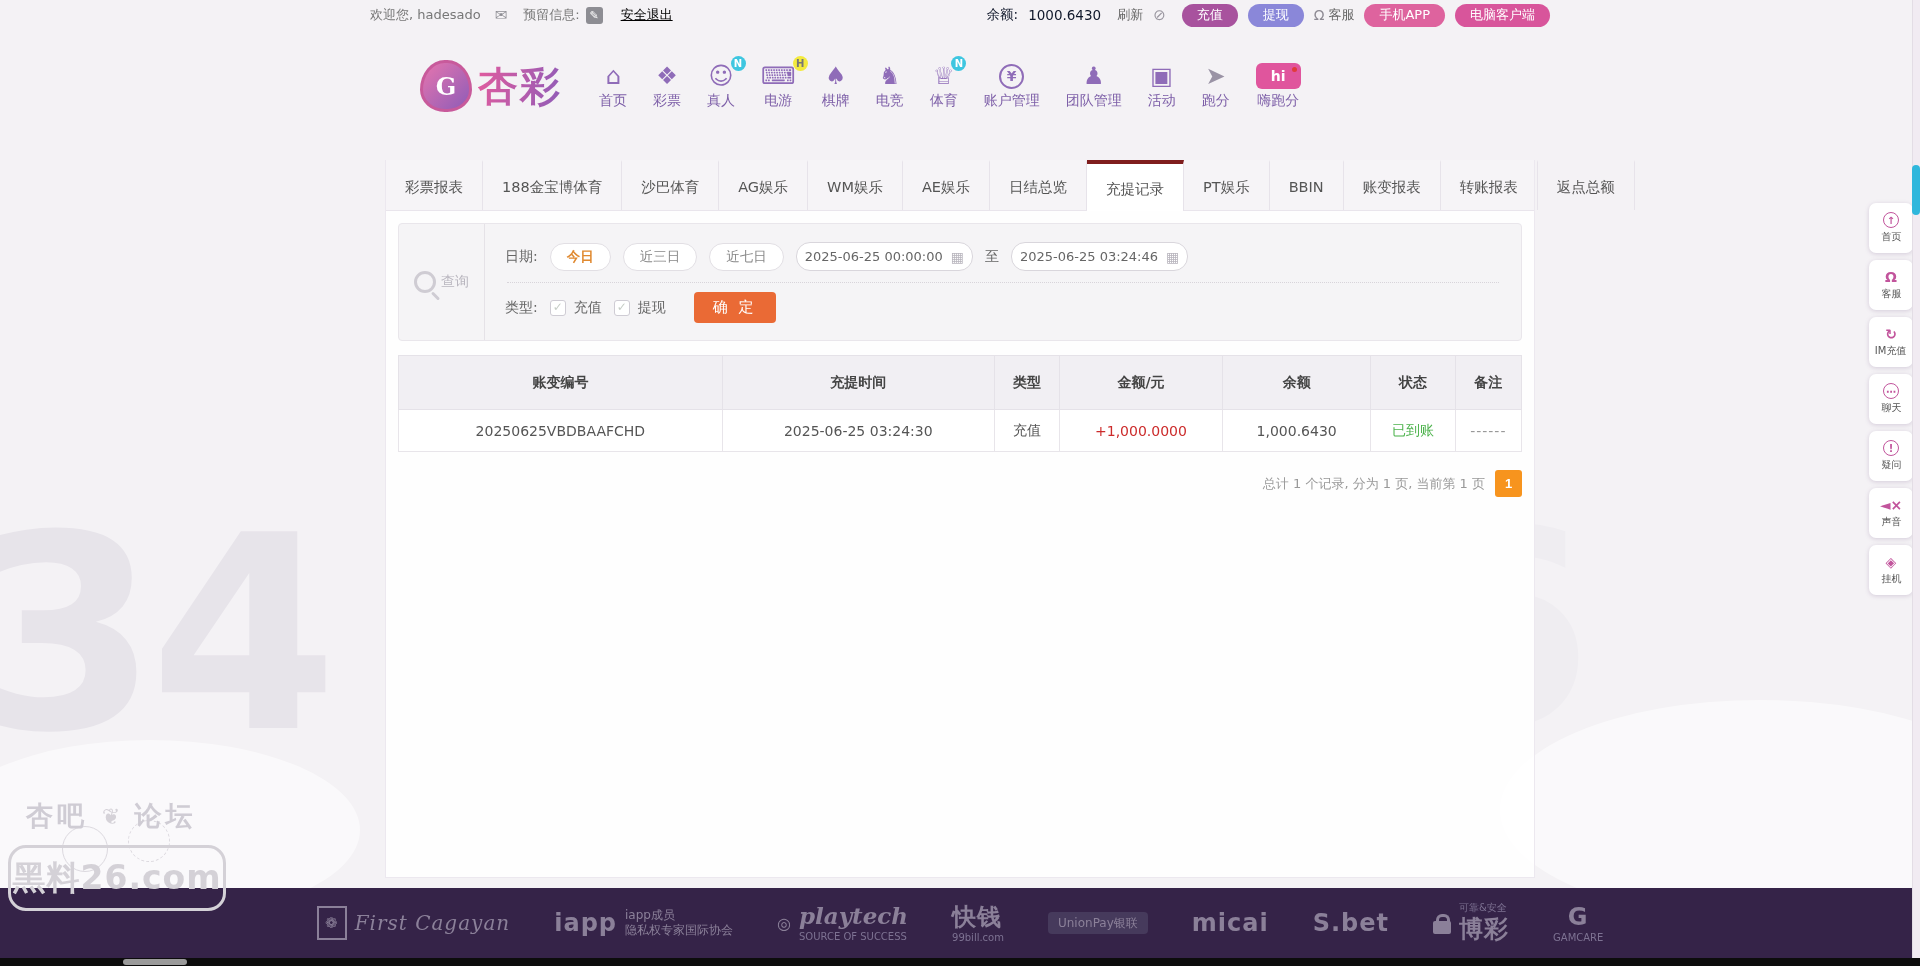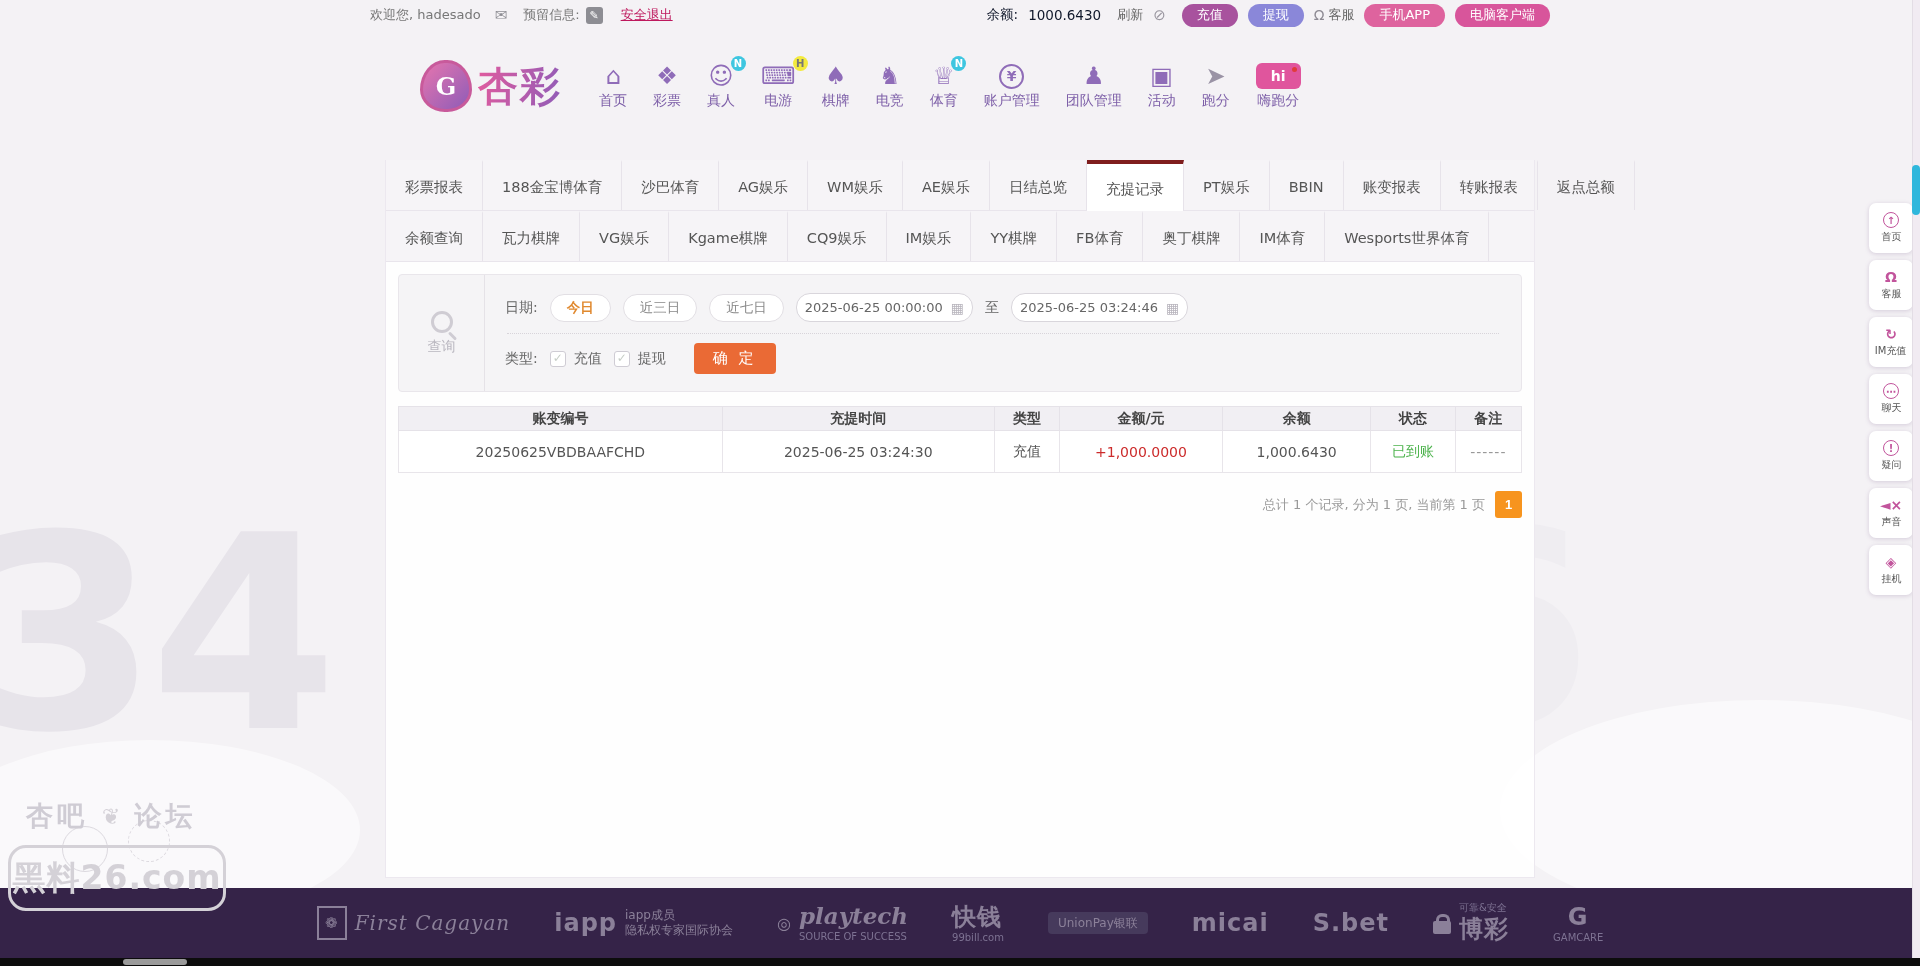--- a/index.html
+++ b/index.html
@@ -20,21 +20,21 @@
   .cloud { position:absolute; background:rgba(255,255,255,.55); border-radius:50%; z-index:0; }
   .cloud.c1 { left:-60px; top:740px; width:420px; height:180px; }
   .cloud.c2 { left:1500px; top:700px; width:520px; height:220px; }
 
   
   .topbar { position:absolute; left:0; top:0; width:100%; height:30px; z-index:5; }
   .topbar-inner { width:1180px; margin:0 auto; height:30px; display:flex; align-items:center; font-size:13px; color:#777; }
   .topbar-inner .sp { margin-right:14px; }
   .ico-mail { color:#8d8d93; font-size:15px; margin-right:16px; }
   .ico-edit { width:17px; height:17px; background:#8d8d93; border-radius:3px; color:#fff; font-size:11px; display:inline-flex; align-items:center; justify-content:center; margin:0 18px 0 6px; }
-  .logout { color:#be185d; text-decoration:underline; cursor:pointer; }
+  .logout { color:#000000; text-decoration:underline; cursor:pointer; }
   .topbar-right { margin-left:auto; display:flex; align-items:center; gap:10px; }
   .balance-label, .balance-value { color:#0f172a; font-size:13.5px; }
   .refresh { color:#666; margin-left:6px; cursor:pointer; }
   .ico-eyeoff { color:#9a97a0; font-size:15px; margin-right:6px; cursor:pointer; }
   .pill-btn { border:none; color:#fff; font-size:13px; height:23px; padding:0 15px; border-radius:12px; cursor:pointer; font-family:inherit; }
   .pill-btn.deposit  { background:#a8529e; }
   .pill-btn.withdraw { background:#8a87d9; }
   .pill-btn.mobile   { background:#de639e; }
   .pill-btn.pc       { background:#d8559b; }
   .svc { display:flex; align-items:center; gap:4px; color:#666; cursor:pointer; }
@@ -58,42 +58,42 @@
   .gray-ico { color:#9a93a5 !important; }
 
   
   .panel { position:absolute; left:385px; top:160px; width:1150px; height:718px; background:rgba(255,255,255,.9); border:1px solid #ece8ef; border-top:none; z-index:1; }
   .tabs-row { display:flex; background:#f6f4f7; border-bottom:1px solid #e9e5ec; }
   .tab { padding:0 19px; height:50px; line-height:50px; font-size:14.5px; color:#555; border-right:1px solid #e7e3ea; cursor:pointer; white-space:nowrap; border-top:2px solid transparent; }
   .tab.active { background:#fff; border-top:4px solid #7f1d1d; height:51px; margin-bottom:-1px; }
 
   
   .filter { margin:12px; border:1px solid #e9e6eb; background:#f5f4f6; border-radius:4px; display:flex; height:118px; }
-  .filter-left { width:86px; border-right:1px solid #e5e2e7; display:flex; flex-direction:column; align-items:center; justify-content:center; gap:5px; color:#c3c0c8; }
+  .filter-left { width:86px; border-right:1px solid #e5e2e7; display:flex; flex-direction:row; align-items:center; justify-content:center; gap:5px; color:#c3c0c8; }
   .mag { position:relative; width:22px; height:22px; border:3px solid #cfccd3; border-radius:50%; }
   .mag::after { content:""; position:absolute; width:3px; height:10px; background:#cfccd3; left:17px; top:17px; transform:rotate(-45deg); border-radius:2px; }
   .query-label { font-size:14px; color:#b9b6bf; }
   .filter-right { flex:1; padding:0 20px; display:flex; flex-direction:column; justify-content:center; }
   .f-row { display:flex; align-items:center; gap:12px; height:50px; }
   .f-label { font-size:14px; color:#666; }
   .quick { height:28px; padding:0 16px; border-radius:14px; background:#fff; border:1px solid #e2dfe4; font-size:13.5px; color:#888; cursor:pointer; font-family:inherit; }
   .quick.active { color:#e0892f; font-weight:bold; }
   .datebox { display:flex; align-items:center; background:#fff; border:1px solid #d9d6dc; border-radius:14px; height:29px; padding:0 8px; gap:8px; }
   .datebox input { border:none; outline:none; width:138px; font-size:13px; color:#666; font-family:inherit; background:transparent; }
   .ico-cal { color:#b7b4bc; font-size:14px; cursor:pointer; }
   .dotted-sep { border-top:1px dotted #d8d4da; margin:0 2px; }
   .cbx { width:16px; height:16px; background:#fff; border:1px solid #cfccd4; border-radius:3px; position:relative; cursor:pointer; }
   .cbx::after { content:"✓"; position:absolute; left:2px; top:-1px; font-size:12px; color:#c6cdc6; }
   .cbx-label { font-size:14px; color:#666; margin-left:-4px; }
   .submit-btn { margin-left:16px; background:#ea6a35; color:#fff; border:none; border-radius:4px; height:31px; padding:0 19px; font-size:15px; letter-spacing:3px; cursor:pointer; font-family:inherit; }
 
   
   .table-wrap { margin:14px 12px 0 12px; }
   table { width:100%; border-collapse:collapse; table-layout:fixed; }
-  th { background:#f1eff3; font-size:14px; color:#444; font-weight:bold; height:24px; border:1px solid #e5e2e8; }
+  th { background:#f1eff3; font-size:14px; color:#444; font-weight:bold; height:54px; border:1px solid #e5e2e8; }
   td { background:#fff; font-size:14px; color:#555; height:42px; text-align:center; border:1px solid #e8e5ea; }
   .col-id{width:28.8%}.col-time{width:24.2%}.col-type{width:5.8%}.col-amt{width:14.5%}.col-bal{width:13.2%}.col-st{width:7.5%}.col-rm{width:5.9%}
   .amt-pos { color:#cc2b2b; }
   .st-ok { color:#4db34d; }
   .remark { color:#999; letter-spacing:1px; }
 
   
   .pager { display:flex; justify-content:flex-end; align-items:center; margin:18px 12px 0 0; gap:10px; }
   .pager-summary { font-size:13px; color:#999; }
   .page-btn { width:27px; height:27px; background:#f7941e; border:none; border-radius:3px; color:#fff; font-size:13px; font-weight:bold; cursor:pointer; }
@@ -232,33 +232,20 @@
     <div class="tab">AG娱乐</div>
     <div class="tab">WM娱乐</div>
     <div class="tab">AE娱乐</div>
     <div class="tab">日结总览</div>
     <div class="tab active">充提记录</div>
     <div class="tab">PT娱乐</div>
     <div class="tab">BBIN</div>
     <div class="tab">账变报表</div>
     <div class="tab">转账报表</div>
     <div class="tab">返点总额</div>
-  </div>
-  <div class="tabs-row">
-    <div class="tab">余额查询</div>
-    <div class="tab">瓦力棋牌</div>
-    <div class="tab">VG娱乐</div>
-    <div class="tab">Kgame棋牌</div>
-    <div class="tab">CQ9娱乐</div>
-    <div class="tab">IM娱乐</div>
-    <div class="tab">YY棋牌</div>
-    <div class="tab">FB体育</div>
-    <div class="tab">奥丁棋牌</div>
-    <div class="tab">IM体育</div>
-    <div class="tab">Wesports世界体育</div>
   </div>
 
   <div class="filter">
     <div class="filter-left">
       <span class="mag"></span>
       <span class="query-label">查询</span>
     </div>
     <div class="filter-right">
       <div class="f-row">
         <span class="f-label">日期:</span>

